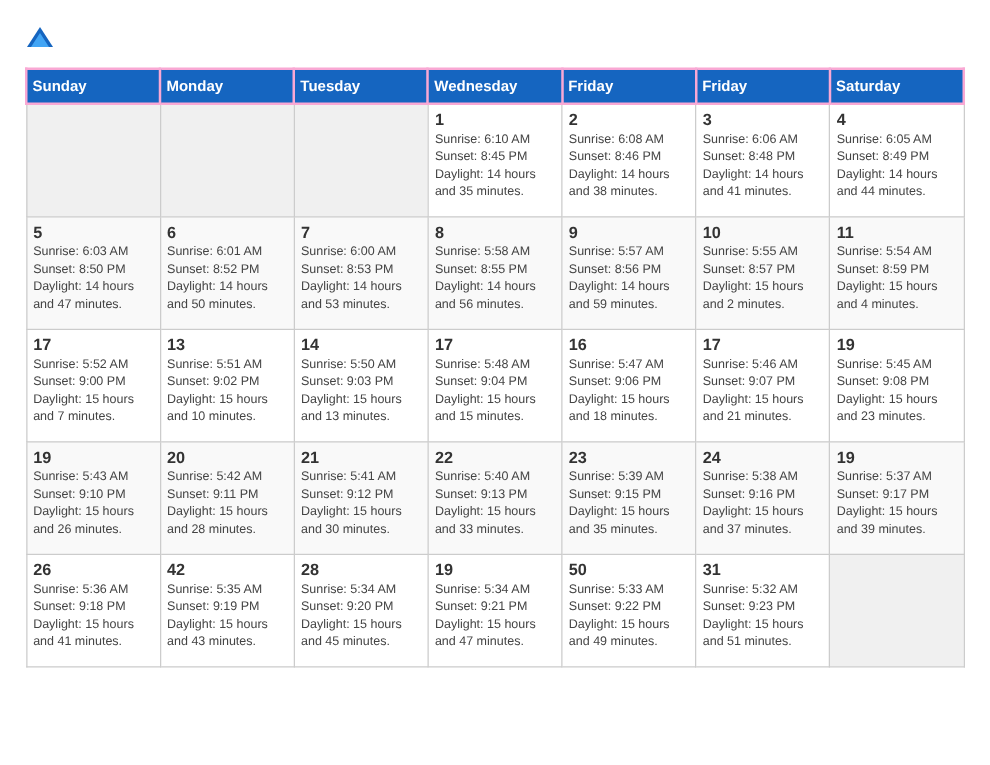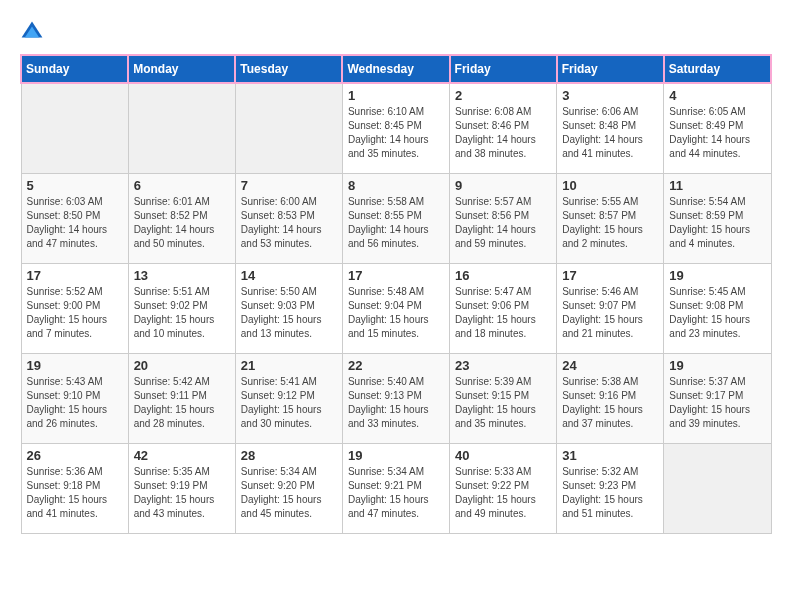--- a/index.html
+++ b/index.html
@@ -233,21 +233,21 @@
         </td>
         <td>
           <span class="day-number">28</span>
           <div class="day-info">Sunrise: 5:34 AM<br>Sunset: 9:20 PM<br>Daylight: 15 hours<br>and 45 minutes.</div>
         </td>
         <td>
           <span class="day-number">19</span>
           <div class="day-info">Sunrise: 5:34 AM<br>Sunset: 9:21 PM<br>Daylight: 15 hours<br>and 47 minutes.</div>
         </td>
         <td>
-          <span class="day-number">40</span>
+          <span class="day-number">50</span>
           <div class="day-info">Sunrise: 5:33 AM<br>Sunset: 9:22 PM<br>Daylight: 15 hours<br>and 49 minutes.</div>
         </td>
         <td>
           <span class="day-number">31</span>
           <div class="day-info">Sunrise: 5:32 AM<br>Sunset: 9:23 PM<br>Daylight: 15 hours<br>and 51 minutes.</div>
         </td>
         <td class="empty-cell"></td>
       </tr>
     </tbody>
 </table>

